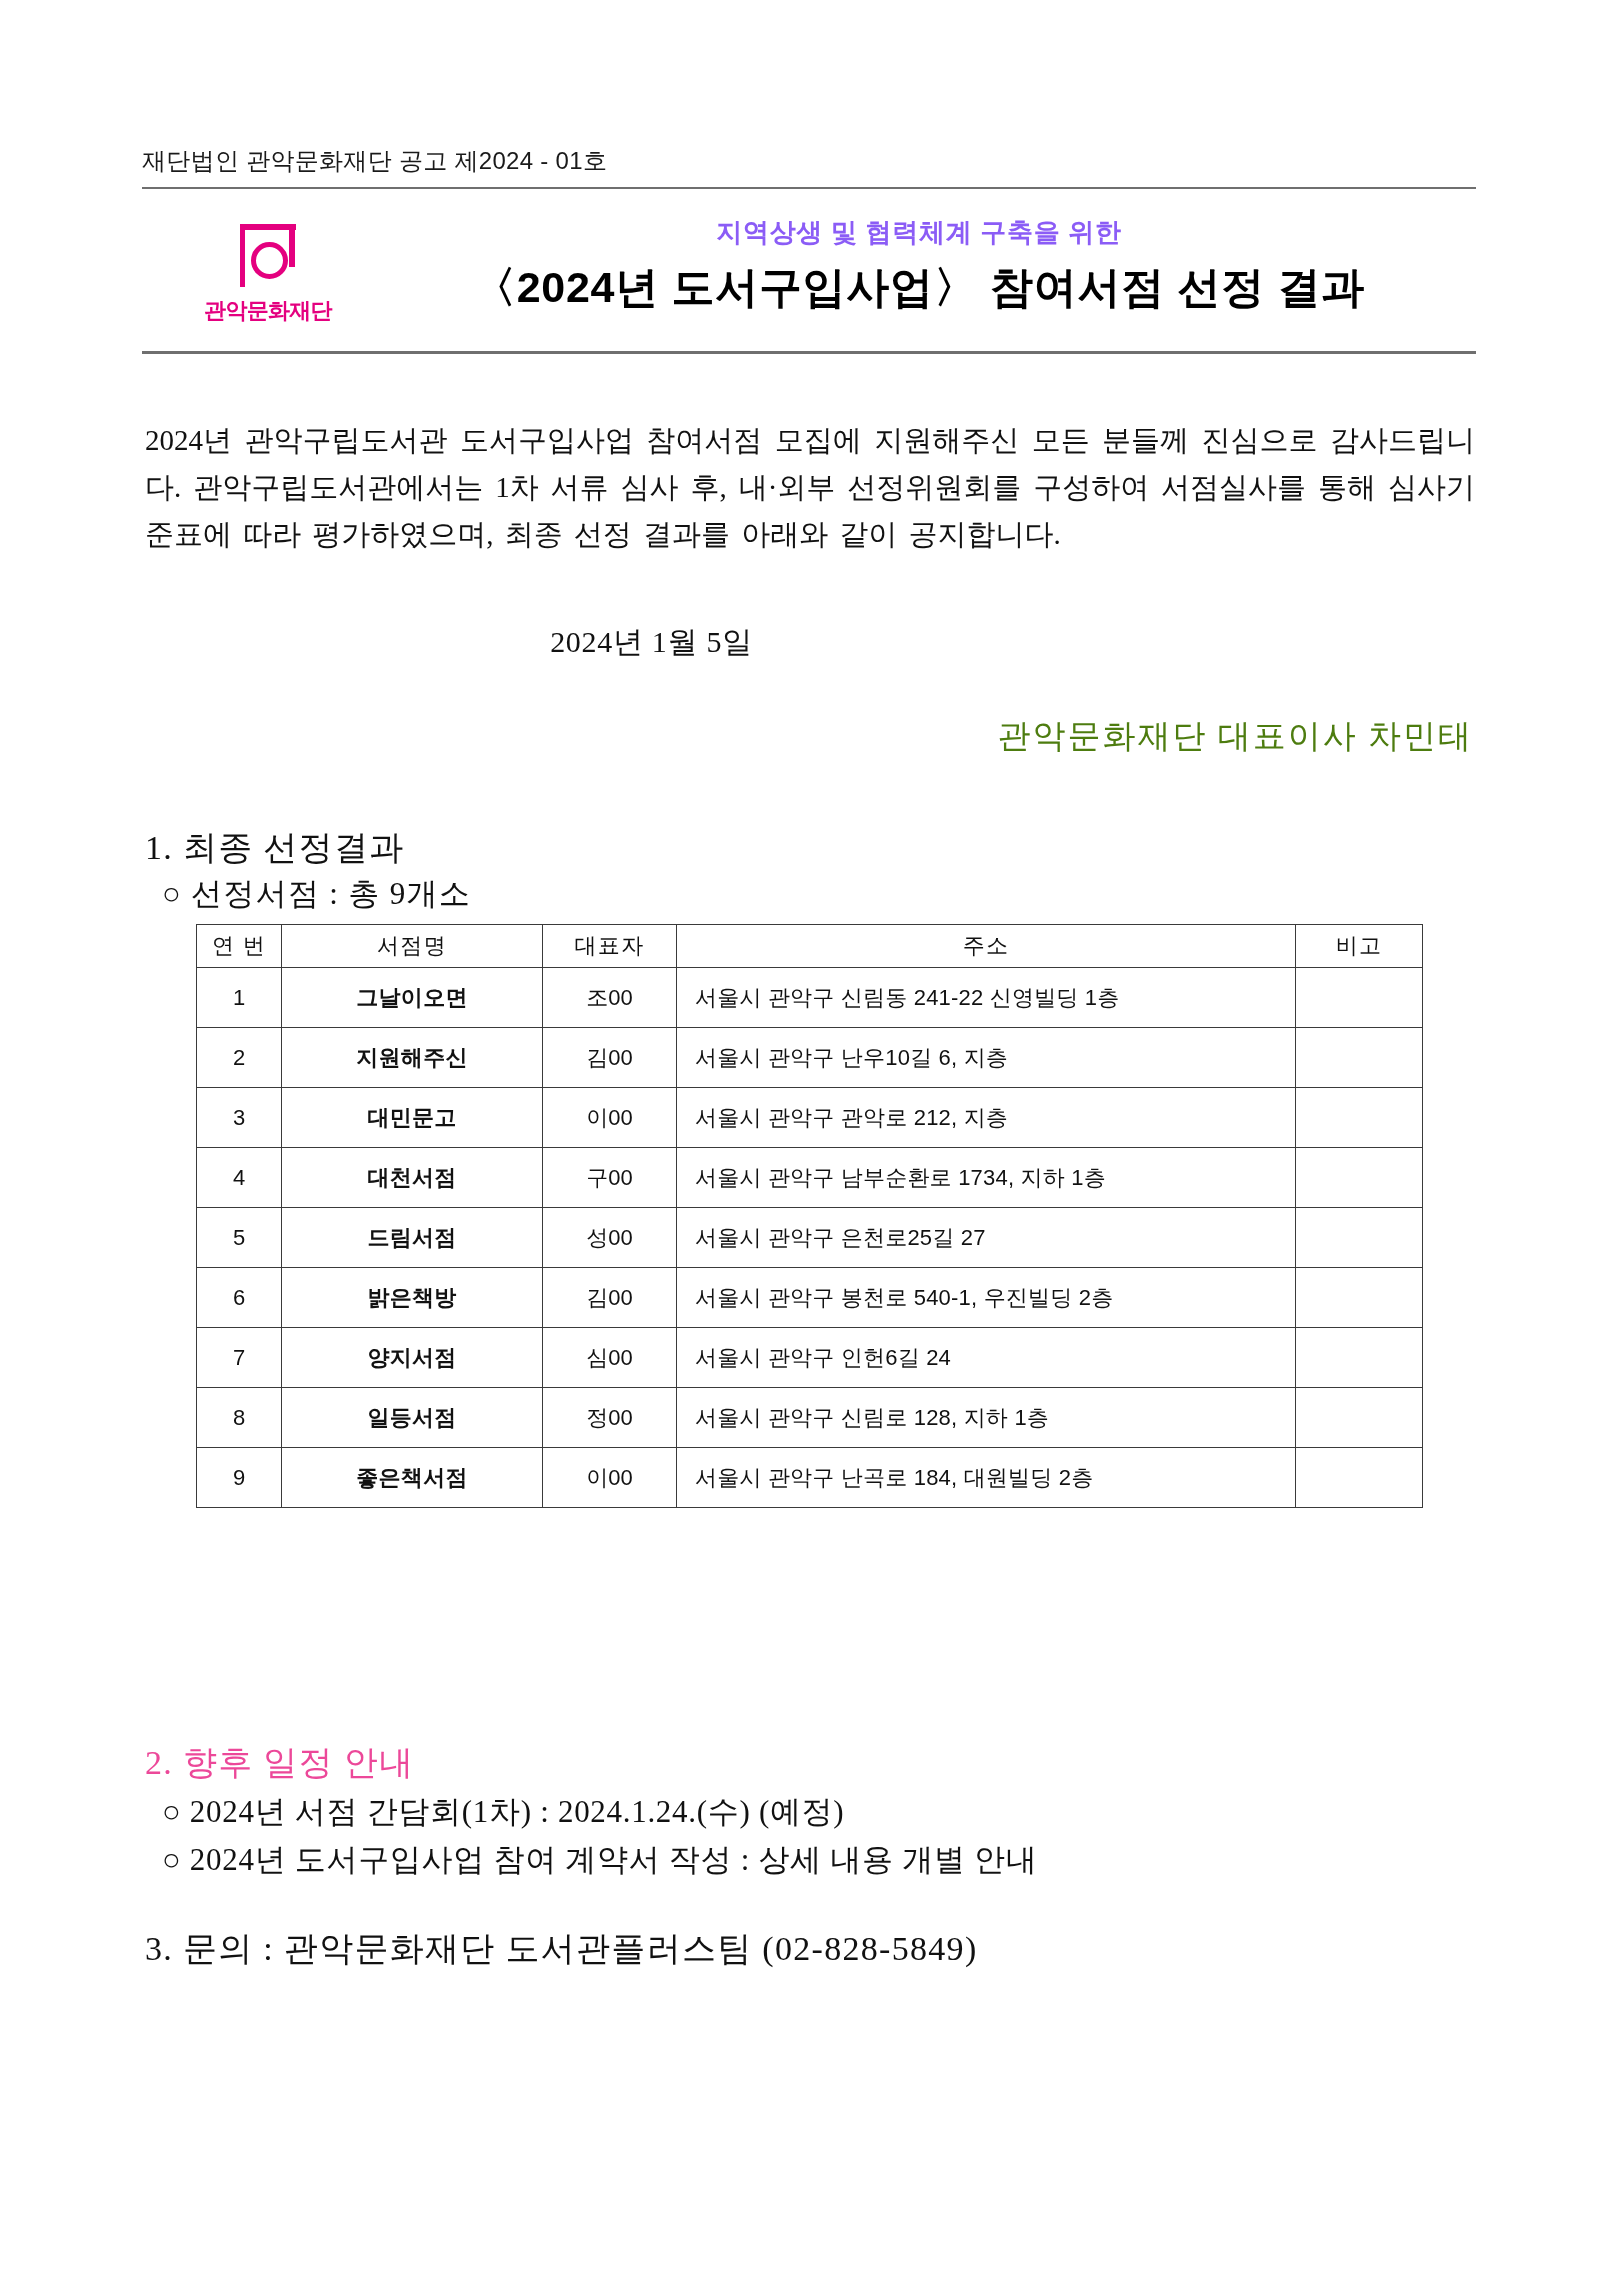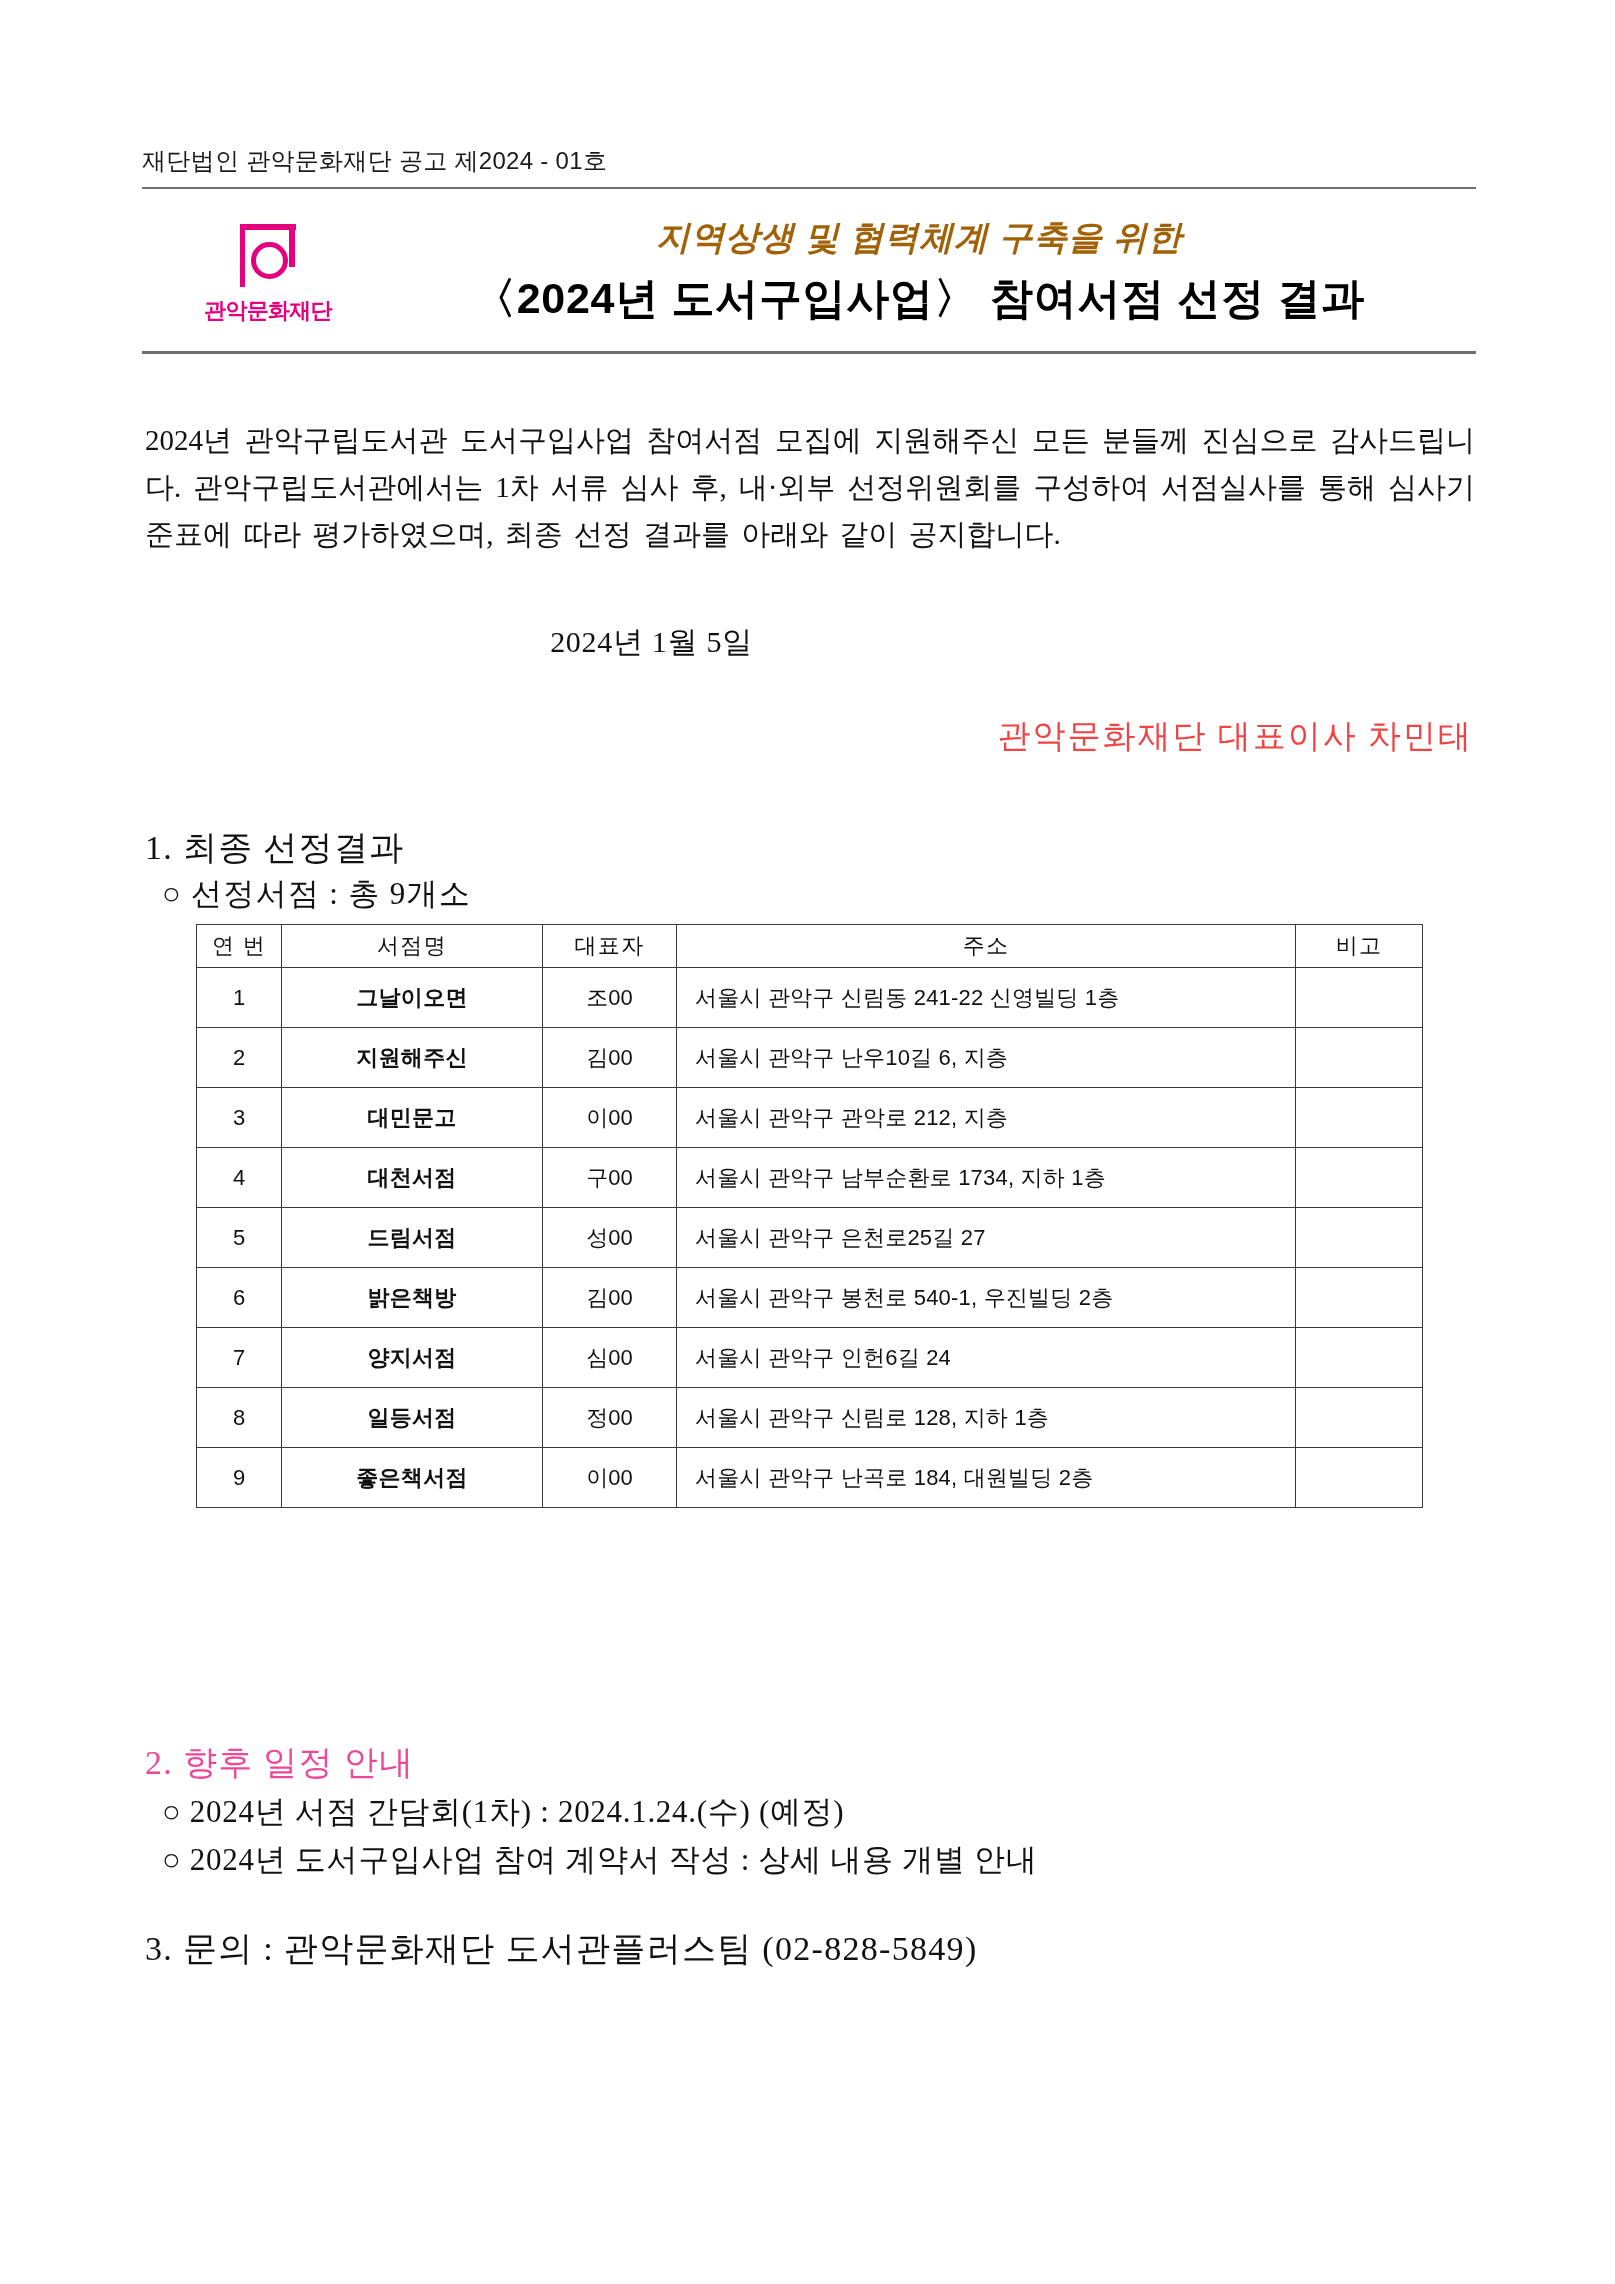--- a/index.html
+++ b/index.html
@@ -108,25 +108,24 @@
   .title-wrap {
     position: absolute;
     left: 365px;
     top: 215px;
     width: 1108px;
     text-align: center;
   }
   .title-sub {
     font-family: "Liberation Sans", sans-serif;
     font-weight: bold;
-    font-size: 34px;
+    font-size: 26px;
     letter-spacing: 0.7px;
-    color: #a16207;
-    white-space: nowrap;
-    font-style: italic;
+    color: #8b5cf6;
+    white-space: nowrap;
   }
   .title-main {
     margin-top: 9px;
     font-family: "Liberation Sans", sans-serif;
     font-weight: bold;
     font-size: 43px;
     letter-spacing: 0.7px;
     color: #000000;
     white-space: nowrap;
   }
@@ -161,21 +160,21 @@
     font-size: 30px;
     color: #111111;
     letter-spacing: 0.7px;
   }
   .signature {
     position: absolute;
     right: 143px;
     top: 714px;
     font-size: 33px;
     letter-spacing: 2px;
-    color: #ef4444;
+    color: #4d7c0f;
     white-space: nowrap;
   }
 
   
   .sec1-heading {
     position: absolute;
     left: 145px;
     top: 825px;
     font-size: 34px;
     letter-spacing: 1.3px;

